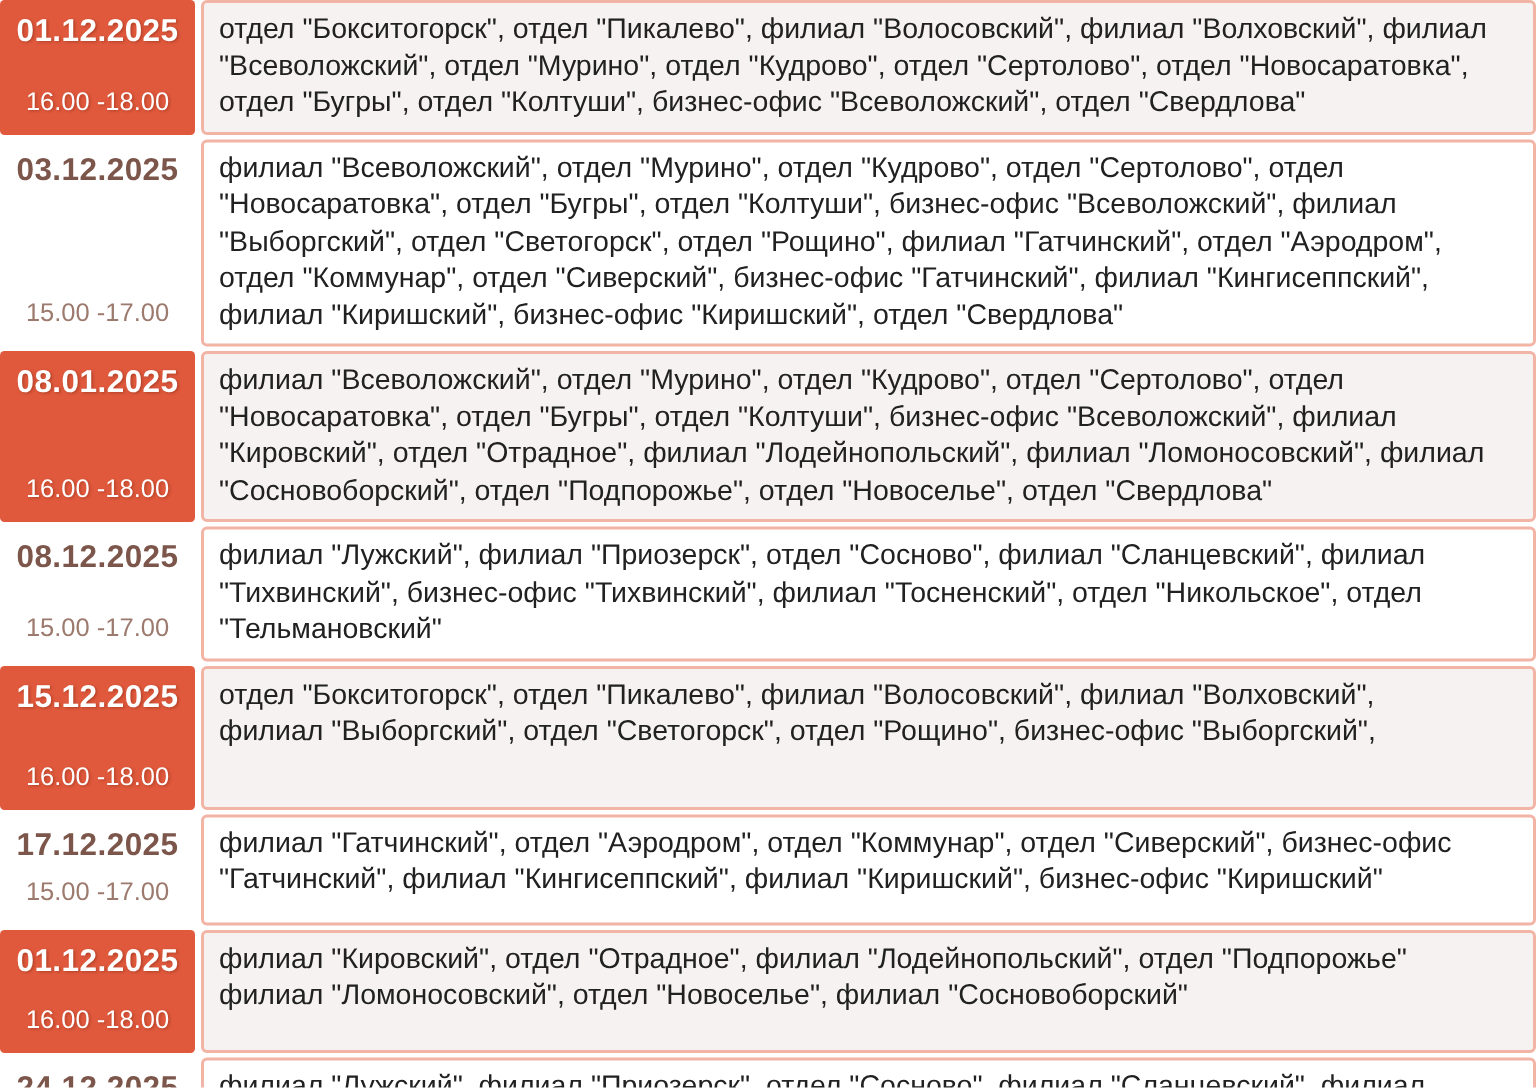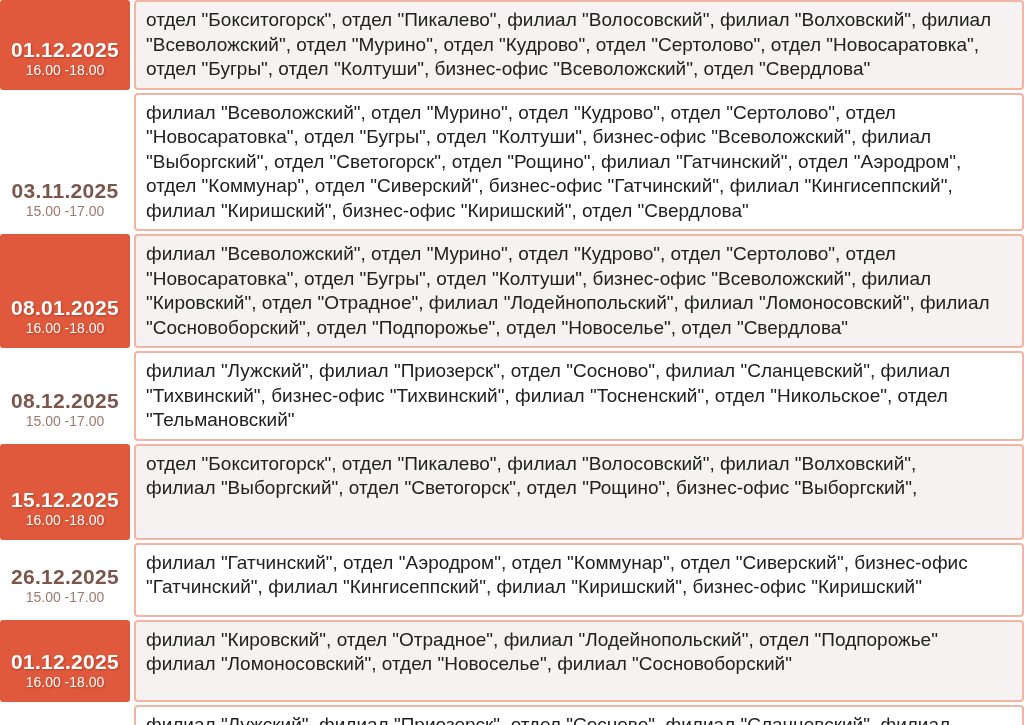--- a/index.html
+++ b/index.html
@@ -19,34 +19,34 @@
     display: flex;
     align-items: stretch;
     margin-bottom: 3px;
   }
   .date-cell {
     flex: 0 0 130px;
     width: 130px;
     margin-right: 4px;
     display: flex;
     flex-direction: column;
-    justify-content: flex-end;
+    justify-content: space-between;
     align-items: center;
     text-align: center;
     padding: 9px 4px 12px 4px;
     border-radius: 3px;
   }
   .date-cell .date {
     font-size: 21px;
     font-weight: bold;
     letter-spacing: 0.3px;
     white-space: nowrap;
   }
   .date-cell .time {
-    font-size: 14px;
+    font-size: 17px;
     font-weight: normal;
     white-space: nowrap;
   }
   
   .row.highlight .date-cell {
     background: var(--accent-orange, #e0593c);
   }
   .row.highlight .date-cell .date,
   .row.highlight .date-cell .time {
     color: #ffffff;
@@ -95,21 +95,21 @@
       <div class="date">01.12.2025</div>
       <div class="time">16.00 -18.00</div>
     </div>
     <div class="content-cell">
       <div class="offices">отдел "Бокситогорск", отдел "Пикалево", филиал "Волосовский", филиал "Волховский", филиал "Всеволожский", отдел "Мурино", отдел "Кудрово", отдел "Сертолово", отдел "Новосаратовка", отдел "Бугры", отдел "Колтуши", бизнес-офис "Всеволожский", отдел "Свердлова"</div>
     </div>
   </div>
 
   <div class="row plain">
     <div class="date-cell">
-      <div class="date">03.11.2025</div>
+      <div class="date">03.12.2025</div>
       <div class="time">15.00 -17.00</div>
     </div>
     <div class="content-cell">
       <div class="offices">филиал "Всеволожский", отдел "Мурино", отдел "Кудрово", отдел "Сертолово", отдел "Новосаратовка", отдел "Бугры", отдел "Колтуши", бизнес-офис "Всеволожский", филиал "Выборгский", отдел "Светогорск", отдел "Рощино", филиал "Гатчинский", отдел "Аэродром", отдел "Коммунар", отдел "Сиверский", бизнес-офис "Гатчинский", филиал "Кингисеппский", филиал "Киришский", бизнес-офис "Киришский", отдел "Свердлова"</div>
     </div>
   </div>
 
   <div class="row highlight">
     <div class="date-cell">
       <div class="date">08.01.2025</div>
@@ -136,21 +136,21 @@
       <div class="time">16.00 -18.00</div>
     </div>
     <div class="content-cell">
       <div class="offices">отдел "Бокситогорск", отдел "Пикалево", филиал "Волосовский", филиал "Волховский",
 филиал "Выборгский", отдел "Светогорск", отдел "Рощино", бизнес-офис "Выборгский",</div>
     </div>
   </div>
 
   <div class="row plain">
     <div class="date-cell">
-      <div class="date">26.12.2025</div>
+      <div class="date">17.12.2025</div>
       <div class="time">15.00 -17.00</div>
     </div>
     <div class="content-cell">
       <div class="offices">филиал "Гатчинский", отдел "Аэродром", отдел "Коммунар", отдел "Сиверский", бизнес-офис "Гатчинский", филиал "Кингисеппский", филиал "Киришский", бизнес-офис "Киришский"</div>
     </div>
   </div>
 
   <div class="row highlight">
     <div class="date-cell">
       <div class="date">01.12.2025</div>

